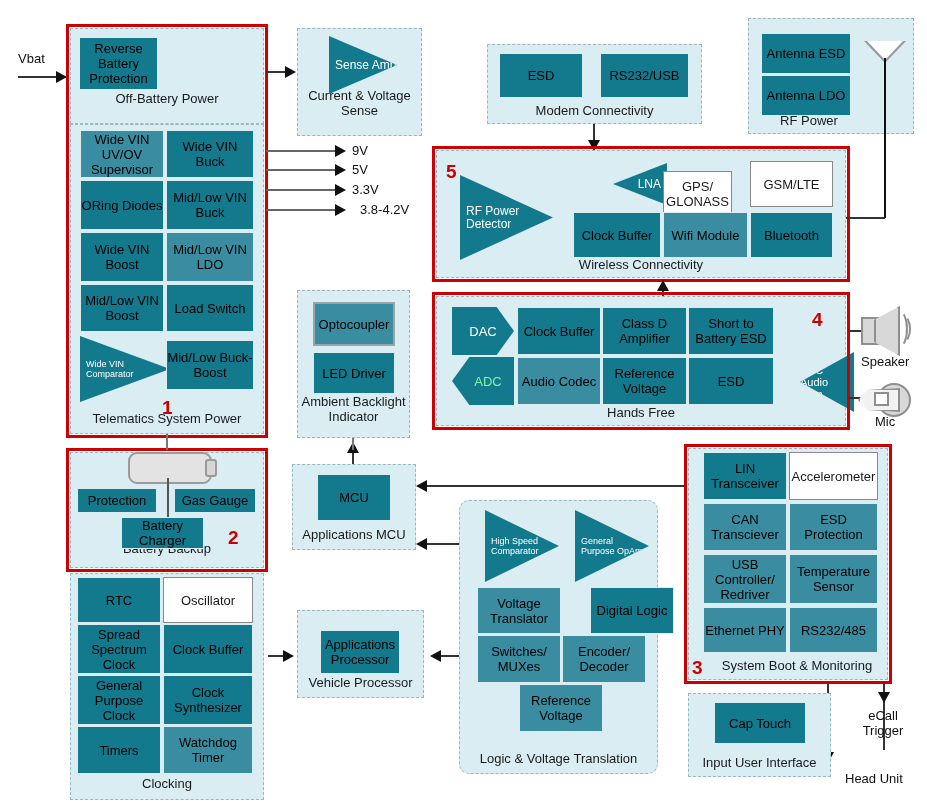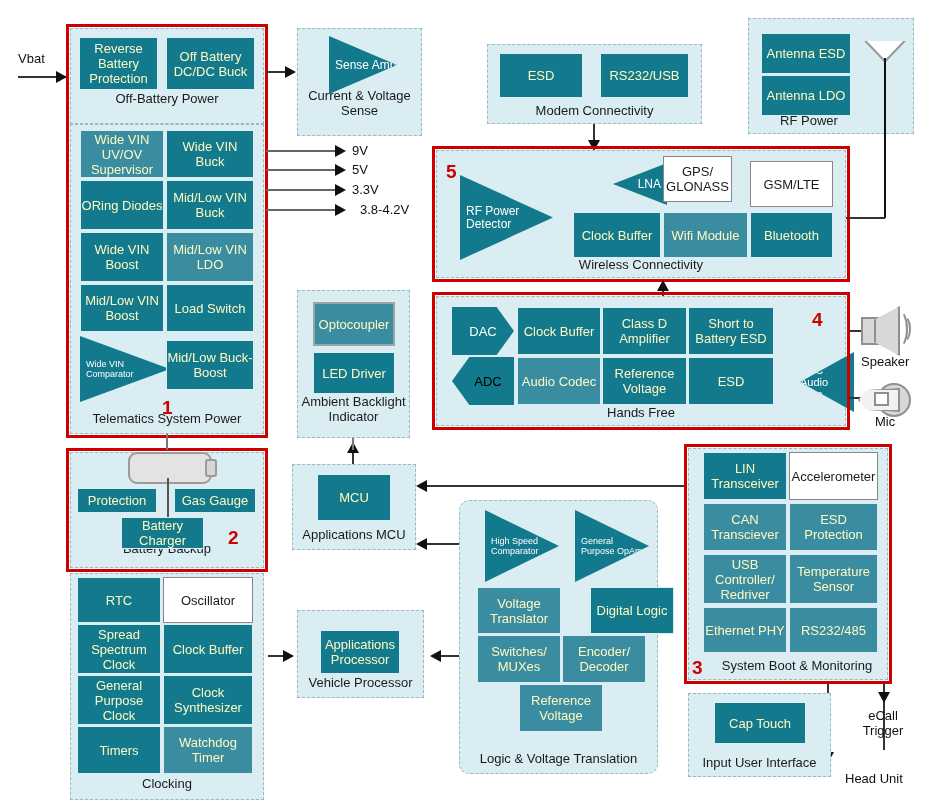--- a/index.html
+++ b/index.html
@@ -38,21 +38,21 @@
   .rednum{
     color:#cc0000;
     font-weight:bold;
     font-size:19px;
     line-height:19px;
   }
 
   
   .blk{
     background:#13798c;
-    color:#fef9c3;
+    color:#000000;
     display:flex;align-items:center;justify-content:center;
     text-align:center;
     font-size:13px;
     line-height:15px;
     border:1px solid #d9edf2;
   }
   .blk.alt{background:#3a8da0;}
   .blk.white{
     background:#ffffff;color:#1a1a1a;border:1px solid #888888;
   }
@@ -80,21 +80,21 @@
   .tri-right.tiny,.tri-left.tiny{font-size:9px;line-height:10px;}
 
   
   .pent-right{
     position:absolute;background:#13798c;color:#fff;
     clip-path:polygon(0 0,72% 0,100% 50%,72% 100%,0 100%);
     display:flex;align-items:center;justify-content:center;
     font-size:13px;
   }
   .pent-left{
-    position:absolute;background:#13798c;color:#000000;
+    position:absolute;background:#13798c;color:#86efac;
     clip-path:polygon(100% 0,28% 0,0 50%,28% 100%,100% 100%);
     display:flex;align-items:center;justify-content:center;
     font-size:13px;padding-left:10px;box-sizing:border-box;
   }
 
   
   .hline{position:absolute;background:#333333;height:2px;}
   .vline{position:absolute;background:#333333;width:2px;}
   .hline.grey{background:#666666;}
   .arrow-r{
@@ -179,21 +179,20 @@
 <div id="canvas">
 
   <div class="lbl" style="left:18px;top:51px;">Vbat</div>
   <div class="hline" style="left:18px;top:76px;width:50px;"></div>
   <div class="arrow-r" style="left:56px;top:71px;"></div>
 
   <div class="group abs" style="left:70px;top:28px;width:194px;height:96px;">
     <div class="group-title" style="top:62px;">Off-Battery Power</div>
   </div>
   <div class="blk abs" style="left:79px;top:37px;width:79px;height:53px;">Reverse Battery Protection</div>
-  <div class="blk abs" style="left:166px;top:37px;width:89px;height:53px;">Off Battery DC/DC Buck</div>
 
   <div class="group abs" style="left:70px;top:124px;width:194px;height:310px;">
     <div class="group-title" style="top:286px;">Telematics System Power</div>
   </div>
   <div class="dashed-div" style="left:70px;top:124px;width:194px;"></div>
 
   <div class="blk alt abs" style="left:80px;top:130px;width:84px;height:48px;">Wide VIN UV/OV Supervisor</div>
   <div class="blk abs" style="left:166px;top:130px;width:88px;height:48px;">Wide VIN Buck</div>
   <div class="blk abs" style="left:80px;top:180px;width:84px;height:50px;">ORing Diodes</div>
   <div class="blk abs" style="left:166px;top:180px;width:88px;height:50px;">Mid/Low VIN Buck</div>
@@ -318,21 +317,21 @@
   <div class="ant-v-inner" style="left:867px;top:41px;"></div>
   <div class="ant-mast" style="left:884px;top:58px;height:160px;"></div>
   <div class="hline" style="left:852px;top:217px;width:33px;"></div>
 
   <div class="group abs" style="left:436px;top:150px;width:410px;height:128px;">
     <div class="group-title" style="top:106px;">Wireless Connectivity</div>
   </div>
   <div class="rednum abs" style="left:446px;top:162px;">5</div>
   <div class="tri-right" style="left:460px;top:175px;width:87px;height:85px;">RF Power Detector</div>
   <div class="tri-left" style="left:613px;top:163px;width:48px;height:42px;">LNA</div>
-  <div class="blk white abs" style="left:663px;top:156px;width:69px;height:46px;">GPS/ GLONASS</div>
+  <div class="blk white abs" style="left:663px;top:171px;width:69px;height:46px;">GPS/ GLONASS</div>
   <div class="blk white abs" style="left:750px;top:161px;width:83px;height:46px;">GSM/LTE</div>
   <div class="blk abs" style="left:573px;top:212px;width:88px;height:46px;">Clock Buffer</div>
   <div class="blk alt abs" style="left:663px;top:212px;width:85px;height:46px;">Wifi Module</div>
   <div class="blk abs" style="left:750px;top:212px;width:83px;height:46px;">Bluetooth</div>
   <div class="redframe abs" style="left:432px;top:146px;width:418px;height:136px;"></div>
 
   <div class="vline" style="left:662px;top:288px;height:22px;"></div>
   <div class="arrow-u" style="left:657px;top:280px;"></div>
 
   <div class="group abs" style="left:436px;top:296px;width:410px;height:130px;">

